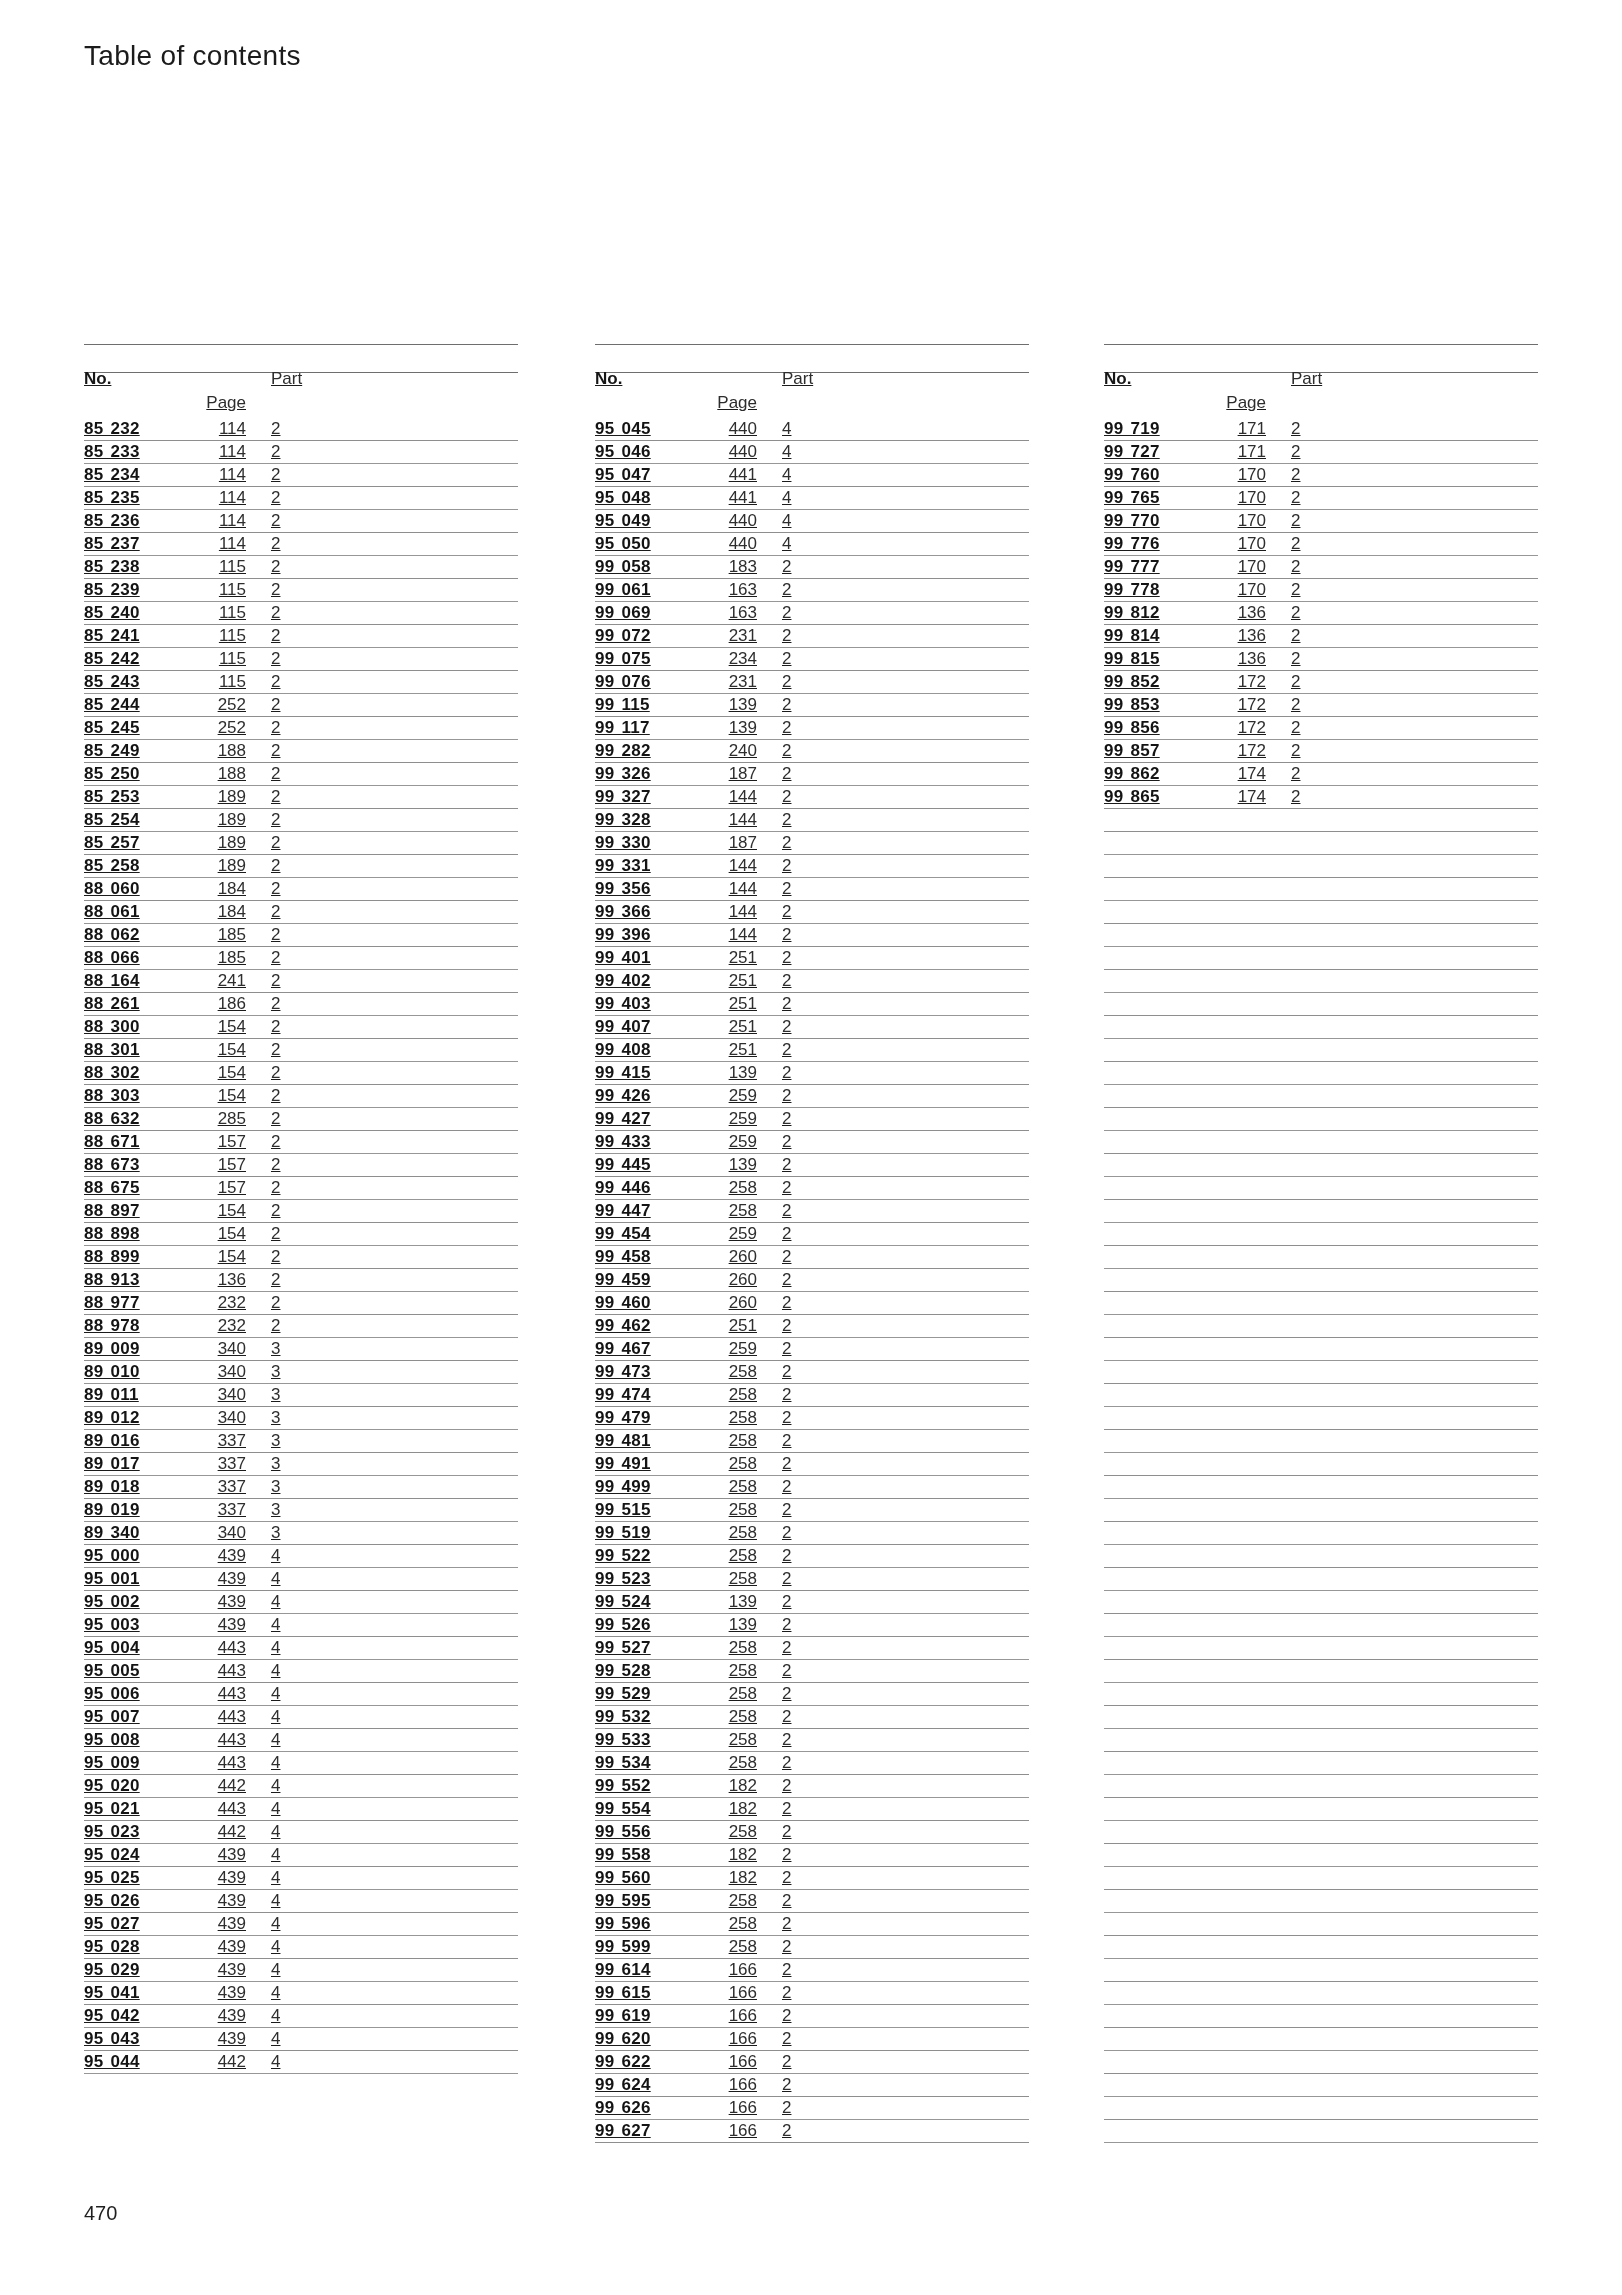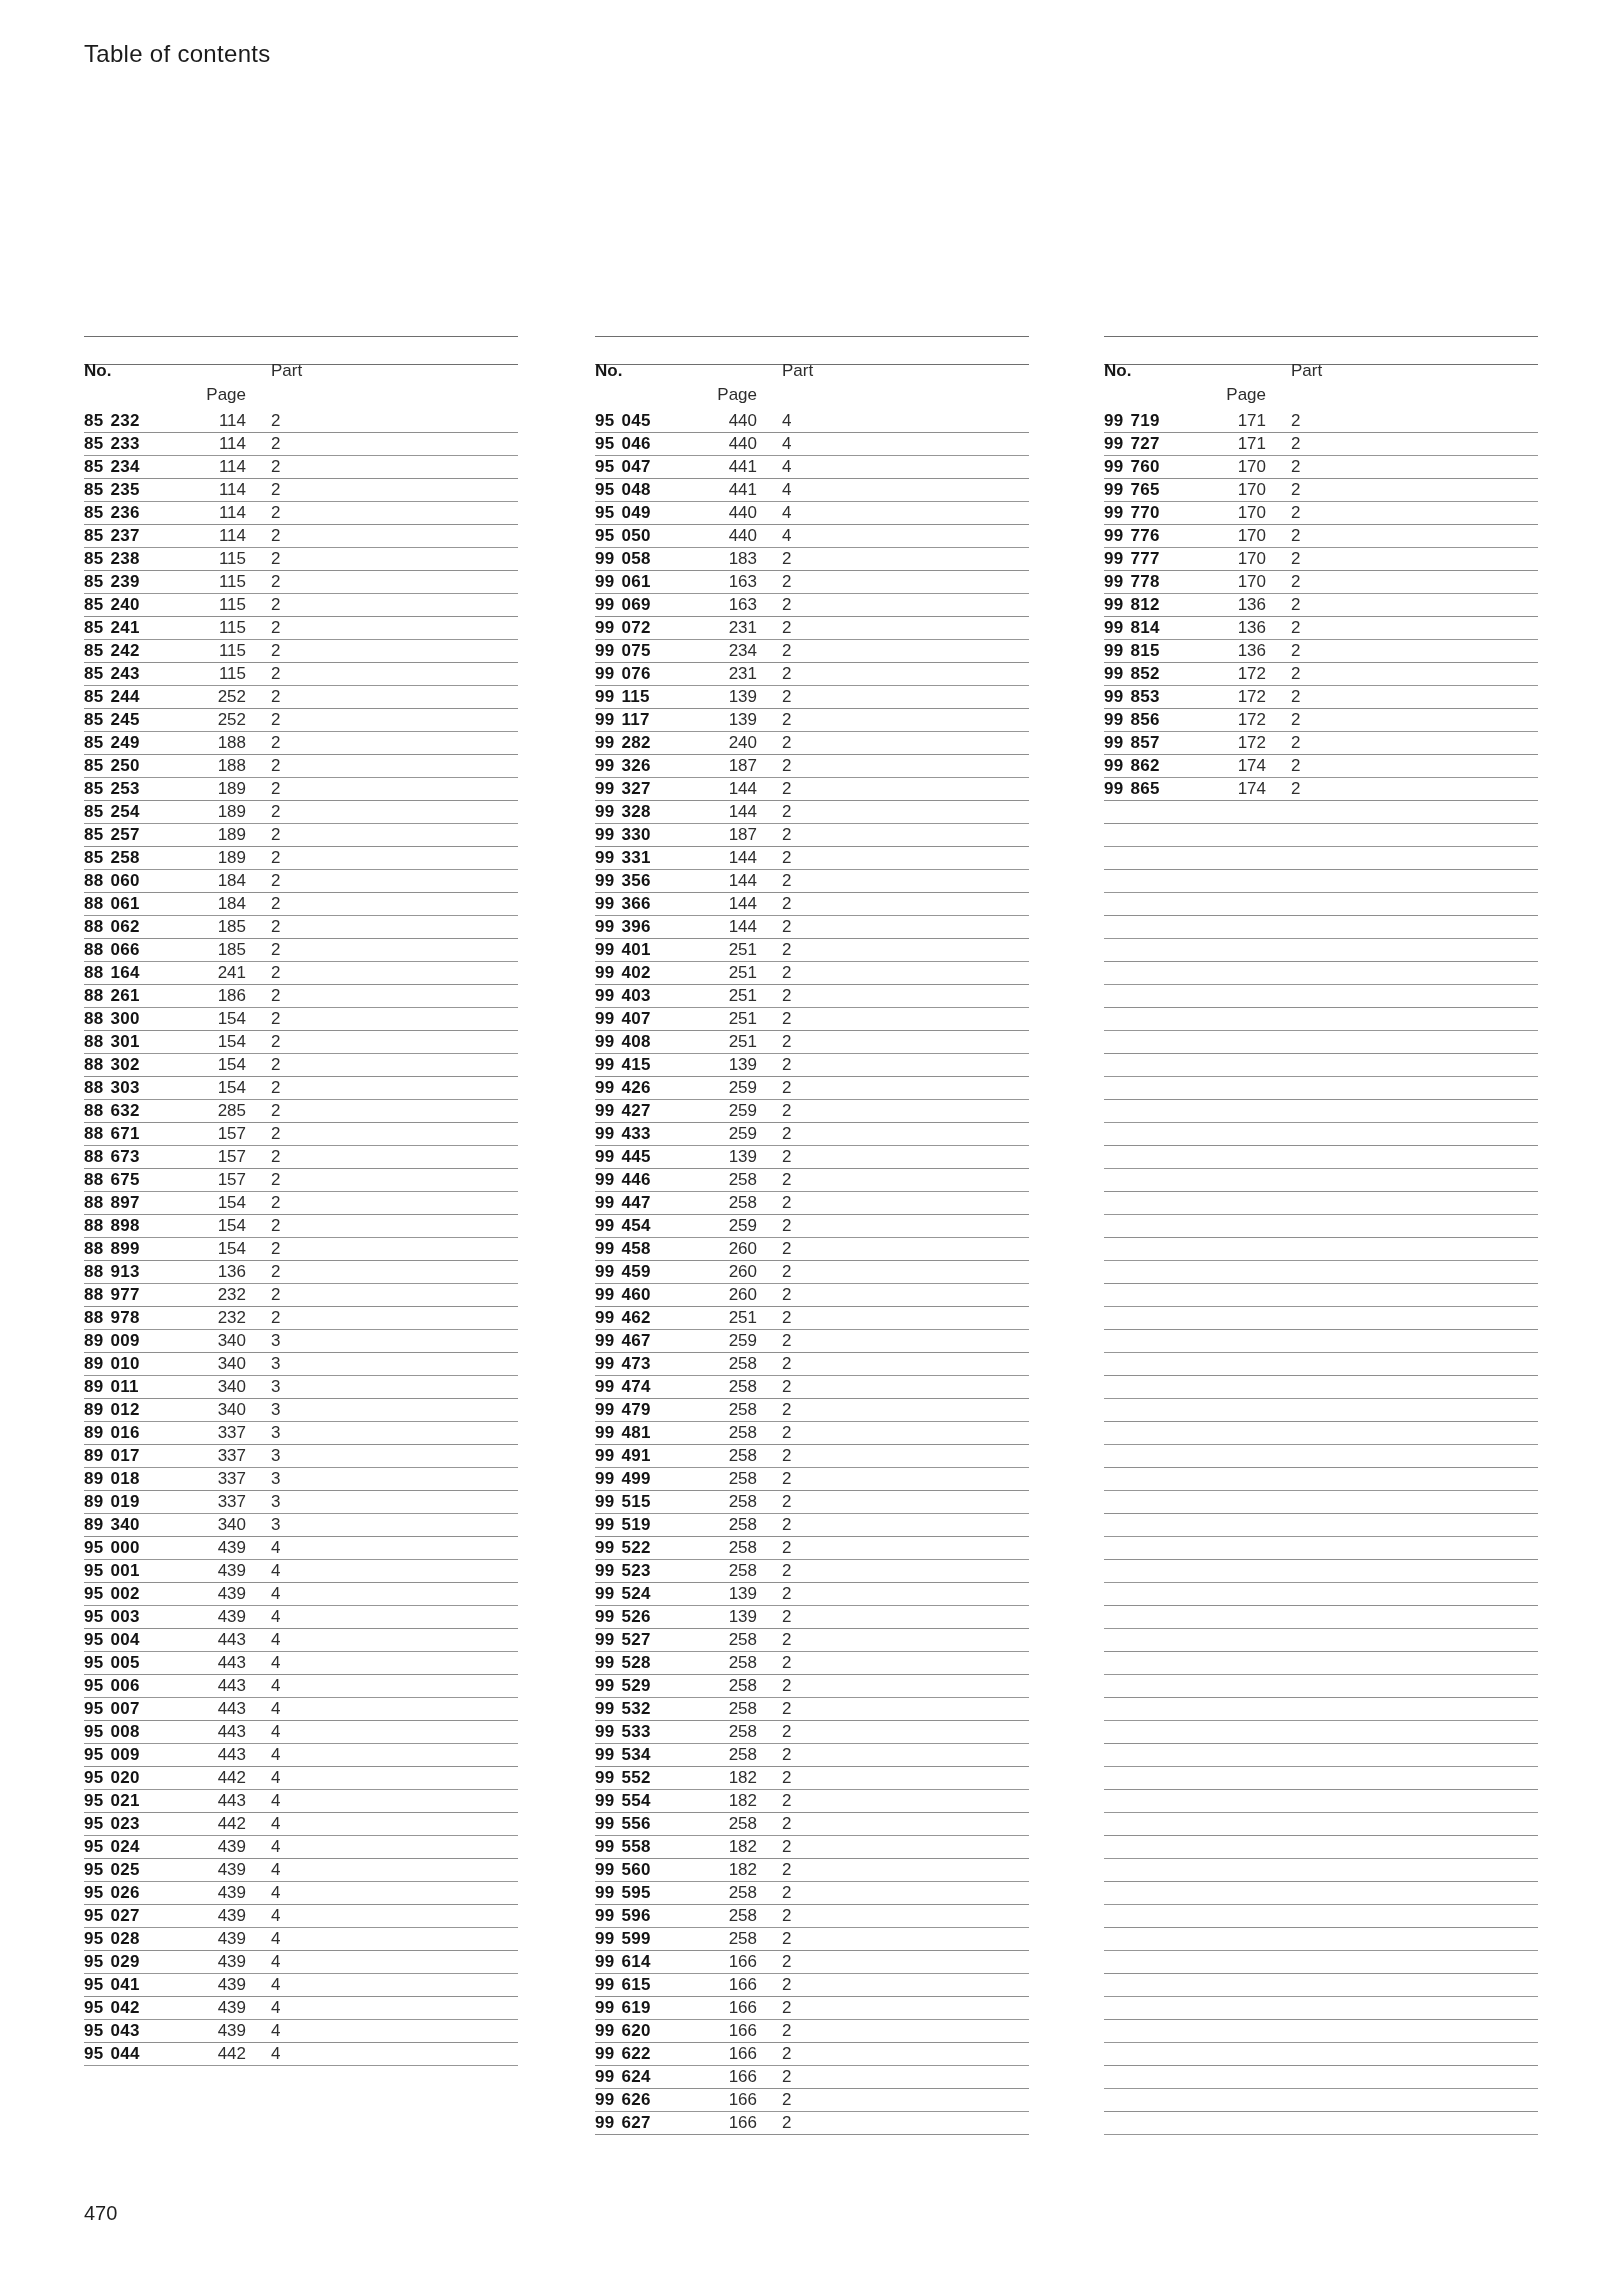--- a/index.html
+++ b/index.html
@@ -9,35 +9,36 @@
     height: 2295px;
     position: relative;
     font-family: "Liberation Sans", sans-serif;
     color: #1b1b1b;
     overflow: hidden;
   }
   .page-title {
     position: absolute;
     left: 84px;
     top: 40px;
-    font-size: 24px;
+    font-size: 28px;
     font-weight: 400;
     color: #1b1b1b;
     letter-spacing: 0.3px;
   }
   .columns {
     position: absolute;
     left: 0;
     top: 328px;
     width: 1623px;
   }
   .col {
     position: absolute;
-    top: 8px;
+    top: 16px;
     width: 434px;
+    text-decoration: underline;
   }
   .col.col1 { left: 84px; }
   .col.col2 { left: 595px; }
   .col.col3 { left: 1104px; }
   .col-header {
     border-top: 1.3px solid #6e6e6e;
     border-bottom: 1.3px solid #6e6e6e;
     height: 29px;
     display: grid;
     grid-template-columns: 104px 58px 25px 1fr;

